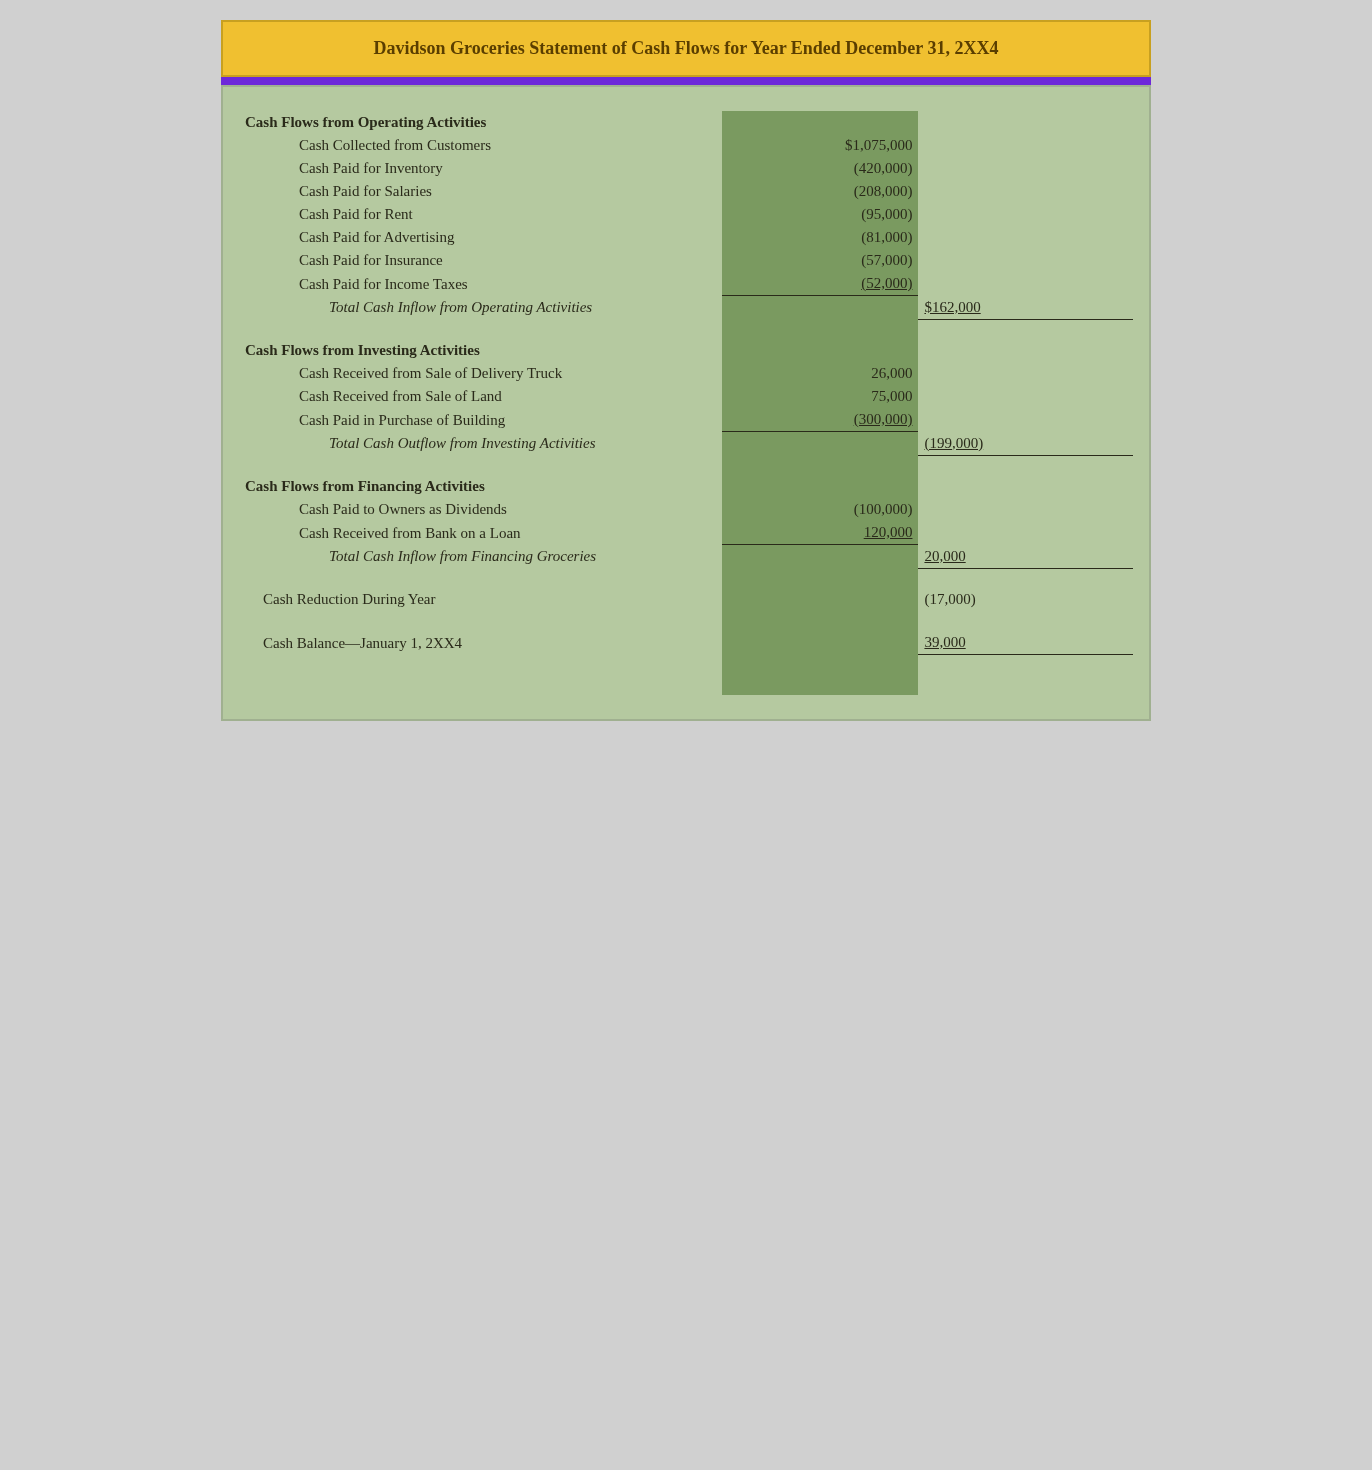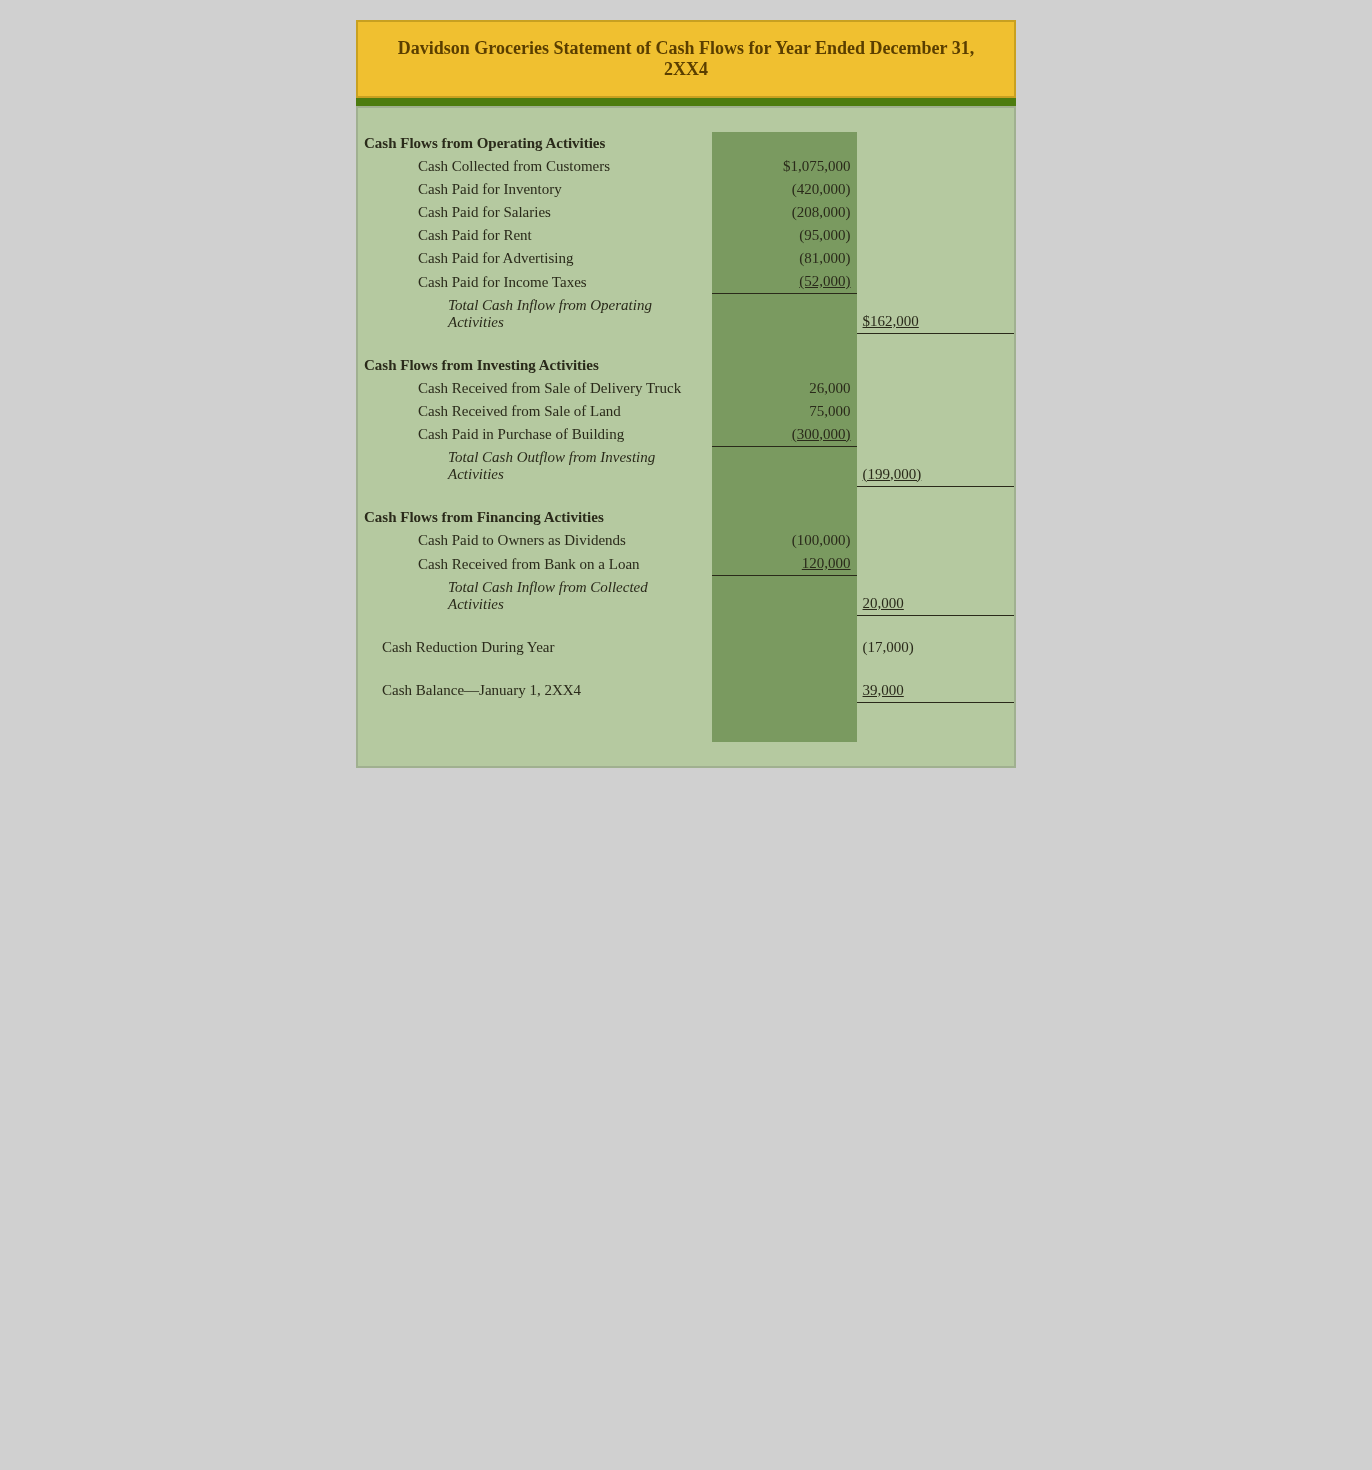--- a/index.html
+++ b/index.html
@@ -7,42 +7,42 @@
     body {
       background: #d0d0d0;
       display: flex;
       justify-content: center;
       align-items: flex-start;
       padding: 20px;
       font-family: Georgia, 'Times New Roman', serif;
     }
 
     .page-wrapper {
-      width: 660px;
-      background: #4d7c0f;
+      width: 930px;
+      background: #6d28d9;
     }
 
     .title-bar {
       background: #f0c030;
       border: 2px solid #c8a020;
       padding: 16px 24px;
       text-align: center;
       margin-bottom: 8px;
     }
 
     .title-bar-text {
       font-size: 18px;
       font-weight: bold;
       color: #5a3e00;
     }
 
     .table-container {
       background: #b5c9a0;
       border: 2px solid #a0b090;
-      padding: 24px 0;
+      padding: 24px 16px;
     }
 
     .statement-table {
       width: 100%;
       border-collapse: collapse;
     }
 
     .statement-table td {
       padding: 3px 6px;
       vertical-align: bottom;
@@ -144,20 +144,25 @@
         <td class="col-label indent1">Cash Paid for Rent</td>
         <td class="col-amount1">(95,000)</td>
         <td class="col-amount2"></td>
       </tr>
       <tr>
         <td class="col-label indent1">Cash Paid for Advertising</td>
         <td class="col-amount1">(81,000)</td>
         <td class="col-amount2"></td>
       </tr>
       <tr>
+        <td class="col-label indent1">Cash Paid for Insurance</td>
+        <td class="col-amount1">(57,000)</td>
+        <td class="col-amount2"></td>
+      </tr>
+      <tr>
         <td class="col-label indent1">Cash Paid for Income Taxes</td>
         <td class="col-amount1 underline-bottom">(52,000)</td>
         <td class="col-amount2"></td>
       </tr>
 
       <tr class="total-row">
         <td class="col-label indent2">Total Cash Inflow from Operating Activities</td>
         <td class="col-amount1-bg" style="background:#7a9a60;"></td>
         <td class="col-amount2 underline-bottom">$162,000</td>
       </tr>
@@ -213,21 +218,21 @@
         <td class="col-amount1">(100,000)</td>
         <td class="col-amount2"></td>
       </tr>
       <tr>
         <td class="col-label indent1">Cash Received from Bank on a Loan</td>
         <td class="col-amount1 underline-bottom">120,000</td>
         <td class="col-amount2"></td>
       </tr>
 
       <tr class="total-row">
-        <td class="col-label indent2">Total Cash Inflow from Collected Activities</td>
+        <td class="col-label indent2">Total Cash Inflow from Financing Groceries</td>
         <td class="col-amount1-bg" style="background:#7a9a60;"></td>
         <td class="col-amount2 underline-bottom">20,000</td>
       </tr>
 
       <tr class="spacer-row">
         <td class="col-label"></td>
         <td class="col-amount1-bg" style="background:#7a9a60;"></td>
         <td class="col-amount2"></td>
       </tr>
 

